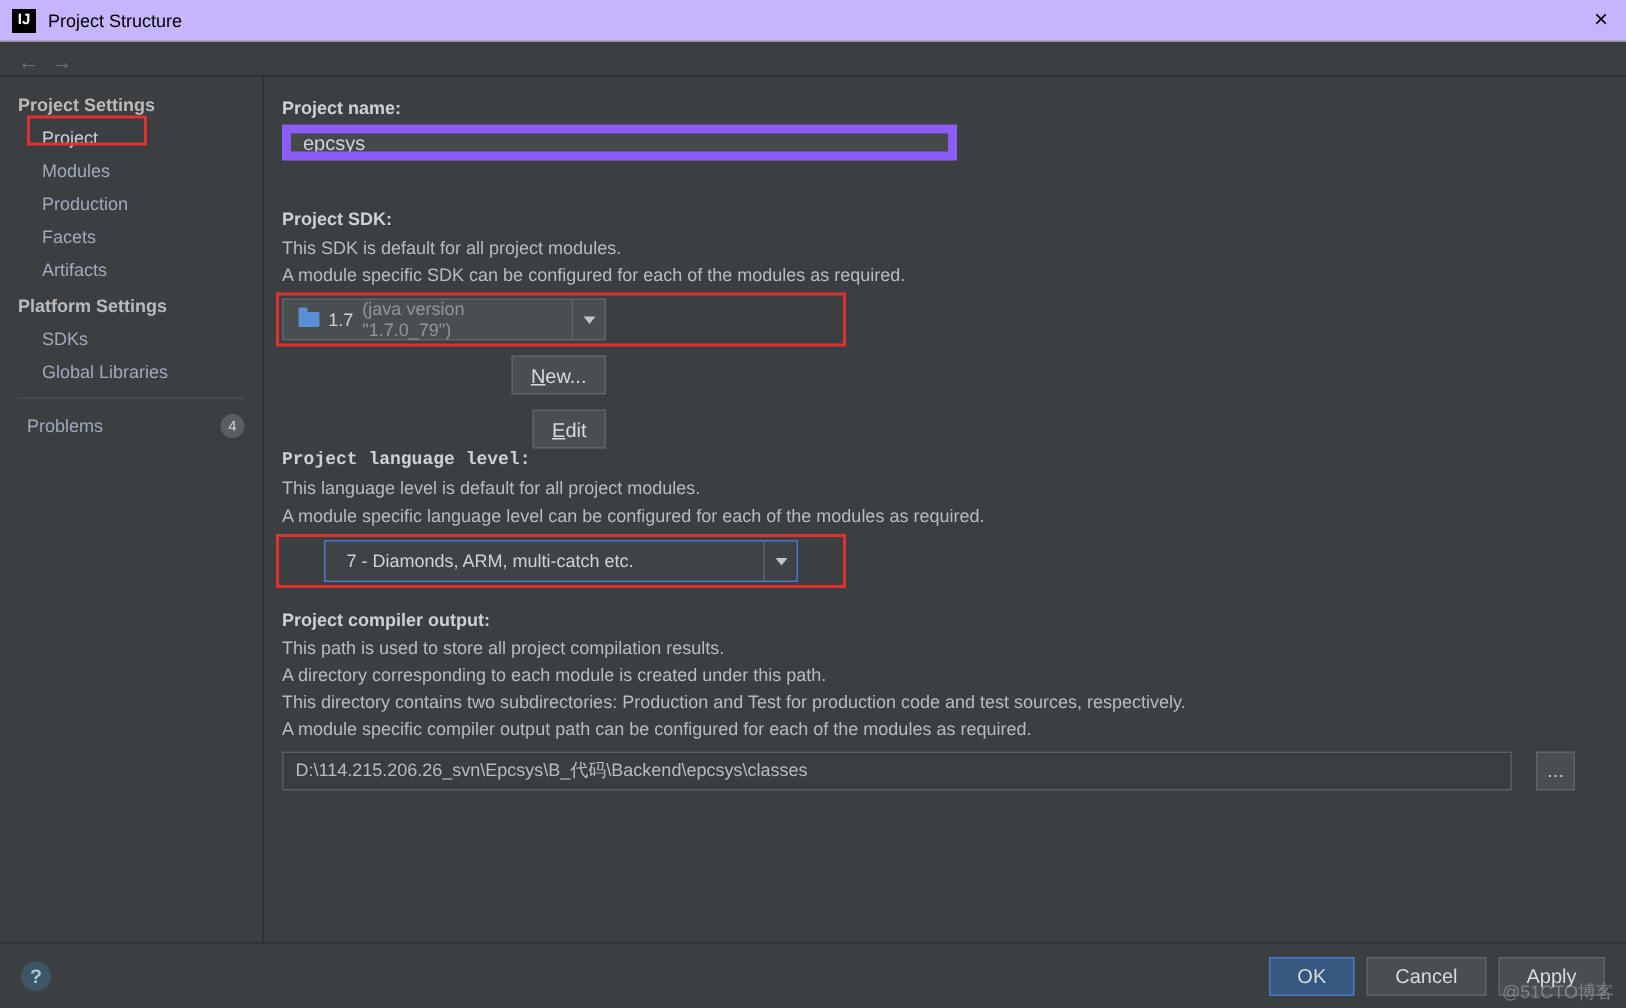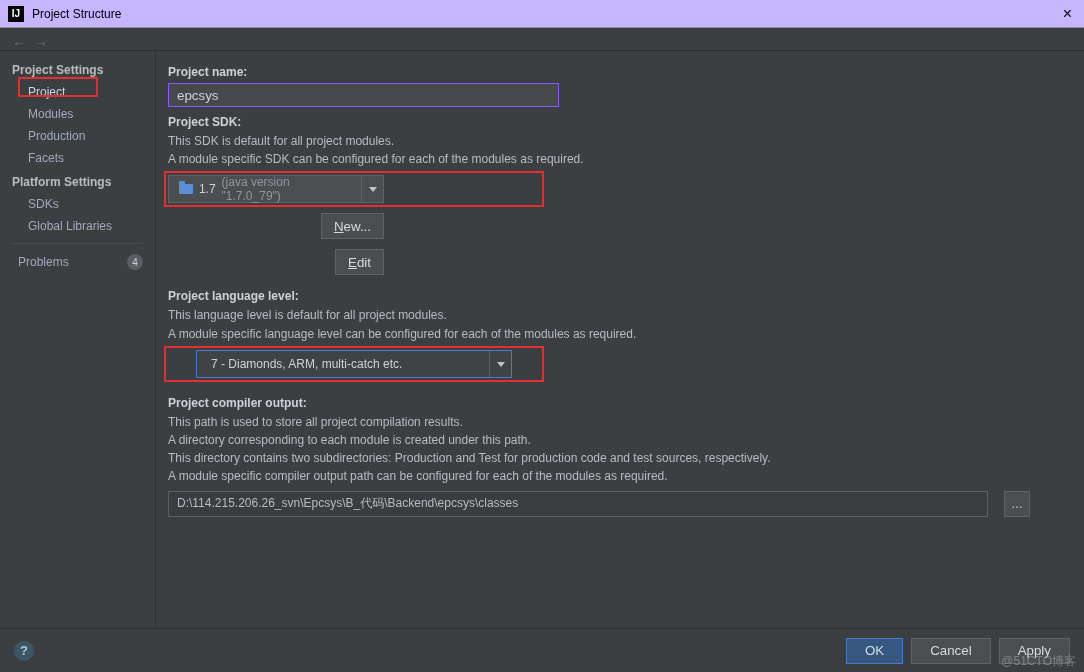--- a/index.html
+++ b/index.html
@@ -15,37 +15,37 @@
 .frame { background: #3c3f41; height: 644px; display: flex; flex-direction: column; }
 
 
 .navrow { height: 22px; display: flex; align-items: center; padding: 4px 12px 0 12px; gap: 8px; }
 .navrow .arrow { color: #6a6f75; font-size: 14px; cursor: default; }
 
 
 .body { flex: 1; display: flex; border-top: 1px solid #2d2f30; }
 
 
-.sidebar { width: 156px; padding: 6px 0; border-right: 1px solid #2d2f30; }
+.sidebar { width: 176px; padding: 6px 0; border-right: 1px solid #2d2f30; }
 .sidebar .group-label { color: #bbbbbb; font-weight: bold; padding: 6px 12px 4px 12px; display: block; }
 .sidebar .item { padding: 4px 12px 4px 28px; color: #9faabb; cursor: pointer; display: block; position: relative; }
 .sidebar .item.selected { color: #c8d2e0; }
 .sidebar .hr { height: 1px; background: #4a4d4f; margin: 6px 12px; }
 .sidebar .problems-row { display: flex; align-items: center; justify-content: space-between; padding: 4px 12px 4px 18px; color: #9faabb; }
 .badge { background: #5a5e63; color: #cfd3d7; border-radius: 8px; min-width: 16px; height: 16px; display: inline-flex; align-items: center; justify-content: center; font-size: 10px; padding: 0 4px; }
 
 
 .red-box { border: 2px solid #e03030; position: absolute; pointer-events: none; }
 
 
 .content { flex: 1; padding: 8px 16px 8px 12px; overflow: auto; position: relative; }
 .section-label { font-weight: bold; color: #cdd2d8; margin-top: 6px; margin-bottom: 4px; }
 .desc { color: #b6bcc3; margin-bottom: 2px; line-height: 1.35; }
 
-.textinput { background: #45494a; border: 1px solid #8b5cf6; color: #cfd3d7; height: 24px; padding: 0 8px; width: 391px; }
+.textinput { background: #45494a; border: 6px solid #8b5cf6; color: #cfd3d7; height: 24px; padding: 0 8px; width: 450px; }
 .outputpath { background: #3a3d3f; border: 1px solid #5a5e60; color: #b6bcc3; height: 26px; padding: 0 8px; width: 820px; display: inline-flex; align-items: center; }
 
 
 .sdk-row { display: flex; align-items: flex-end; gap: 10px; margin-top: 6px; flex-direction: column; }
 .combo { background: #4a4e50; border: 1px solid #5e6365; height: 28px; display: inline-flex; align-items: center; color: #cfd3d7; }
 .combo .combo-body { padding: 0 10px; display: inline-flex; align-items: center; gap: 6px; height: 100%; }
 .combo .combo-caret { width: 22px; border-left: 1px solid #5e6365; display: inline-flex; align-items: center; justify-content: center; height: 100%; }
 .combo .ver { color: #8f979e; }
 .combo.lang { width: 316px; border: 1px solid #4a79c8; background: #3f4345; }
 .combo.lang .combo-body { flex: 1; padding-left: 14px; }
@@ -89,41 +89,42 @@
   </div>
 
   <div class="body">
 
     <div class="sidebar" style="position:relative;">
       <span class="group-label">Project Settings</span>
       <span class="item selected">Project</span>
       <span class="item">Modules</span>
       <span class="item">Production</span>
       <span class="item">Facets</span>
+      <span class="item">Artifacts</span>
 
       <span class="group-label">Platform Settings</span>
       <span class="item">SDKs</span>
       <span class="item">Global Libraries</span>
 
       <div class="hr"></div>
 
       <div class="problems-row">
         <span>Problems</span>
         <span class="badge">4</span>
       </div>
 
       <div class="red-box" style="left:18px; top:26px; width:80px; height:20px;"></div>
     </div>
 
     <div class="content">
 
       <div class="section-label">Project name:</div>
       <input class="textinput" value="epcsys" style="">
 
-      <div class="section-label" style="margin-top:8px;">Project SDK:</div>
+      <div class="section-label" style="margin-top:32px;">Project SDK:</div>
       <div class="desc">This SDK is default for all project modules.</div>
       <div class="desc">A module specific SDK can be configured for each of the modules as required.</div>
 
       <div style="position:relative; display:inline-block;">
         <div class="sdk-row">
           <div class="combo" style="width:216px;">
             <span class="combo-body">
               <span class="folder-ico"></span>
               <span>1.7</span>
               <span class="ver">(java version "1.7.0_79")</span>
@@ -133,21 +134,21 @@
                   <polygon points="0,2 8,2 4,7" fill="#bfc5cb"></polygon>
                 </svg>
             </span>
           </div>
           <button class="btn-small"><span class="ul">N</span>ew...</button>
           <button class="btn-small"><span class="ul">E</span>dit</button>
         </div>
         <div class="red-box" style="left:-4px; top:2px; width:380px; height:36px;"></div>
       </div>
 
-      <div class="section-label" style="margin-top:14px;">Project language level:</div>
+      <div class="section-label" style="margin-top:0;font-family:Liberation Mono, monospace;">Project language level:</div>
       <div class="desc">This language level is default for all project modules.</div>
       <div class="desc">A module specific language level can be configured for each of the modules as required.</div>
 
       <div class="lang-row" style="position:relative; display:inline-block;padding-left:28px;">
         <div class="combo lang">
           <span class="combo-body">
             <span>7 - Diamonds, ARM, multi-catch etc.</span>
           </span>
           <span class="combo-caret">
             <svg class="caret" viewBox="0 0 8 8">

